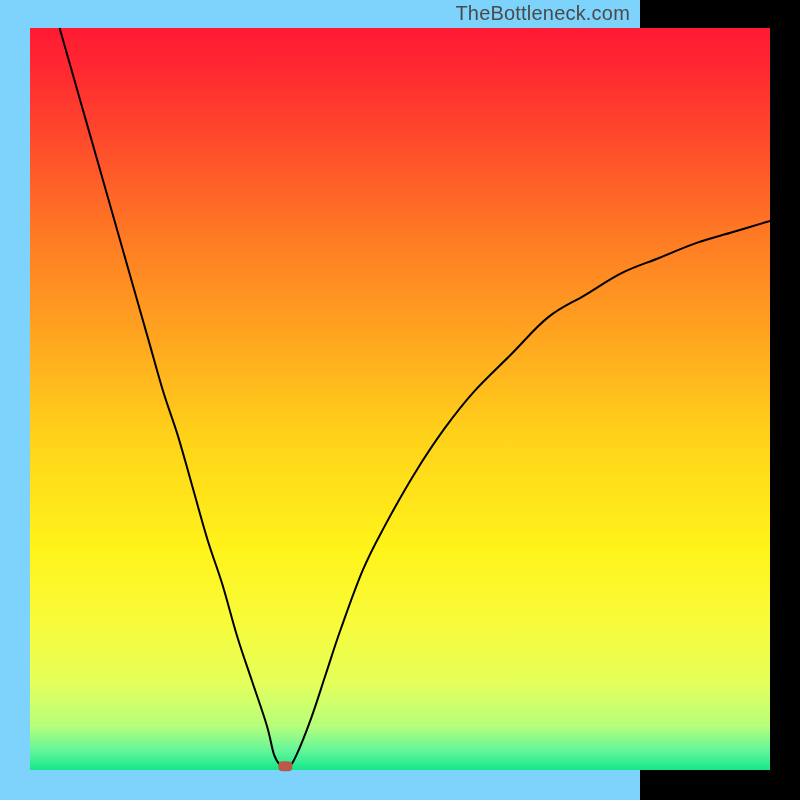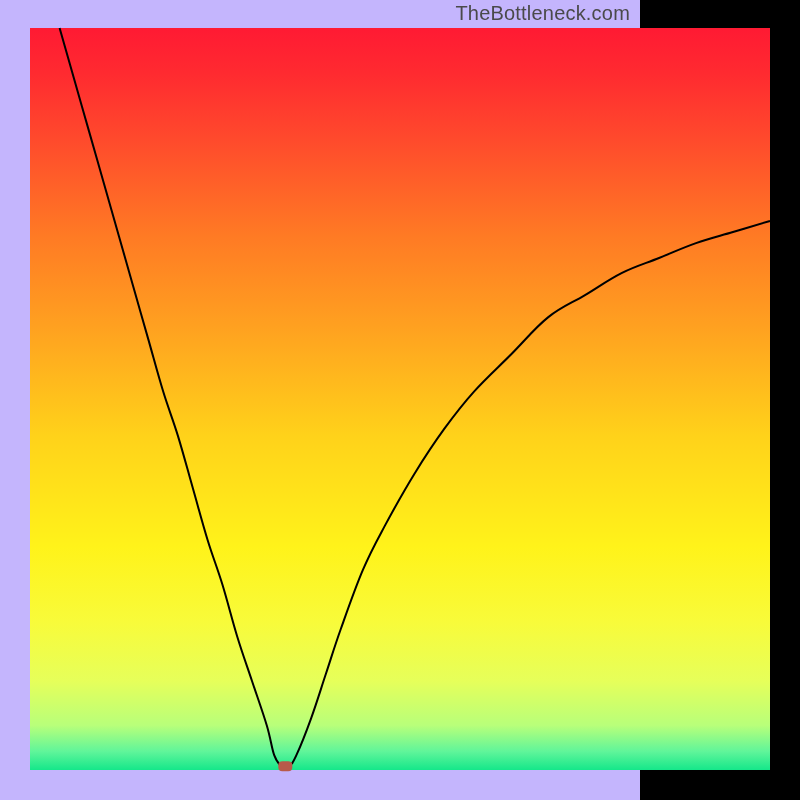--- a/index.html
+++ b/index.html
@@ -10,21 +10,21 @@
     background: #000;
     overflow: hidden;
     font-family: Arial, Helvetica, sans-serif;
   }
   .frame {
     position: absolute;
     top: 0;
     left: 0;
     width: 640px;
     height: 800px;
-    background: #c4b5fd;
+    background: #7dd3fc;
   }
   .watermark {
     position: absolute;
     top: 2px;
     right: 10px;
     color: #4a4a4a;
     font-size: 20px;
     font-weight: 500;
     letter-spacing: 0.2px;
     z-index: 20;

